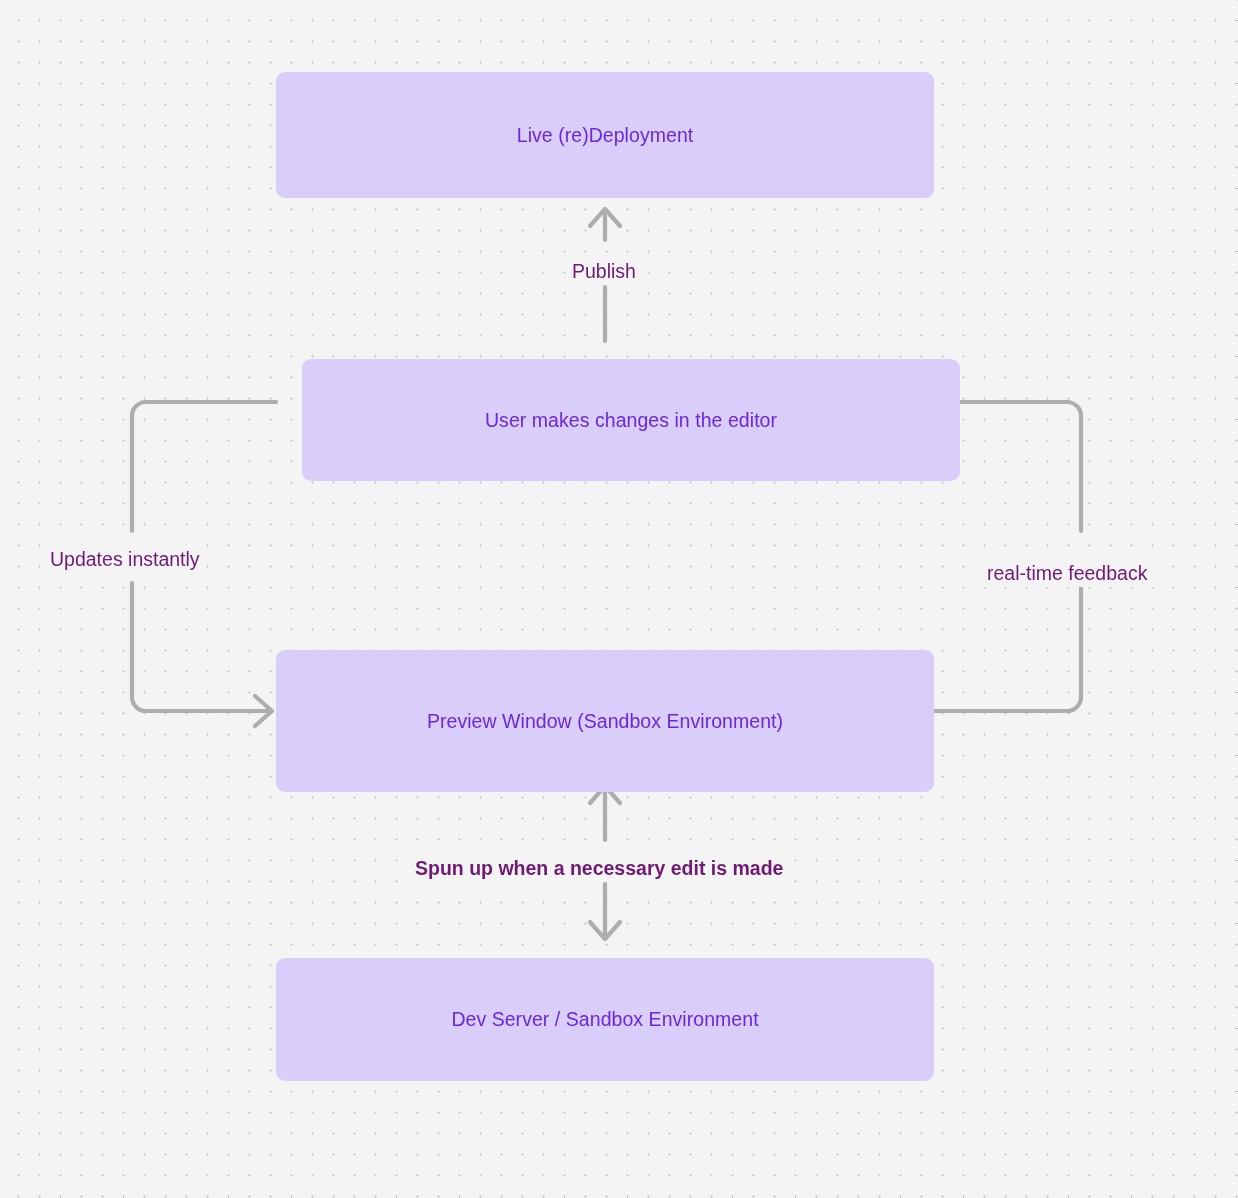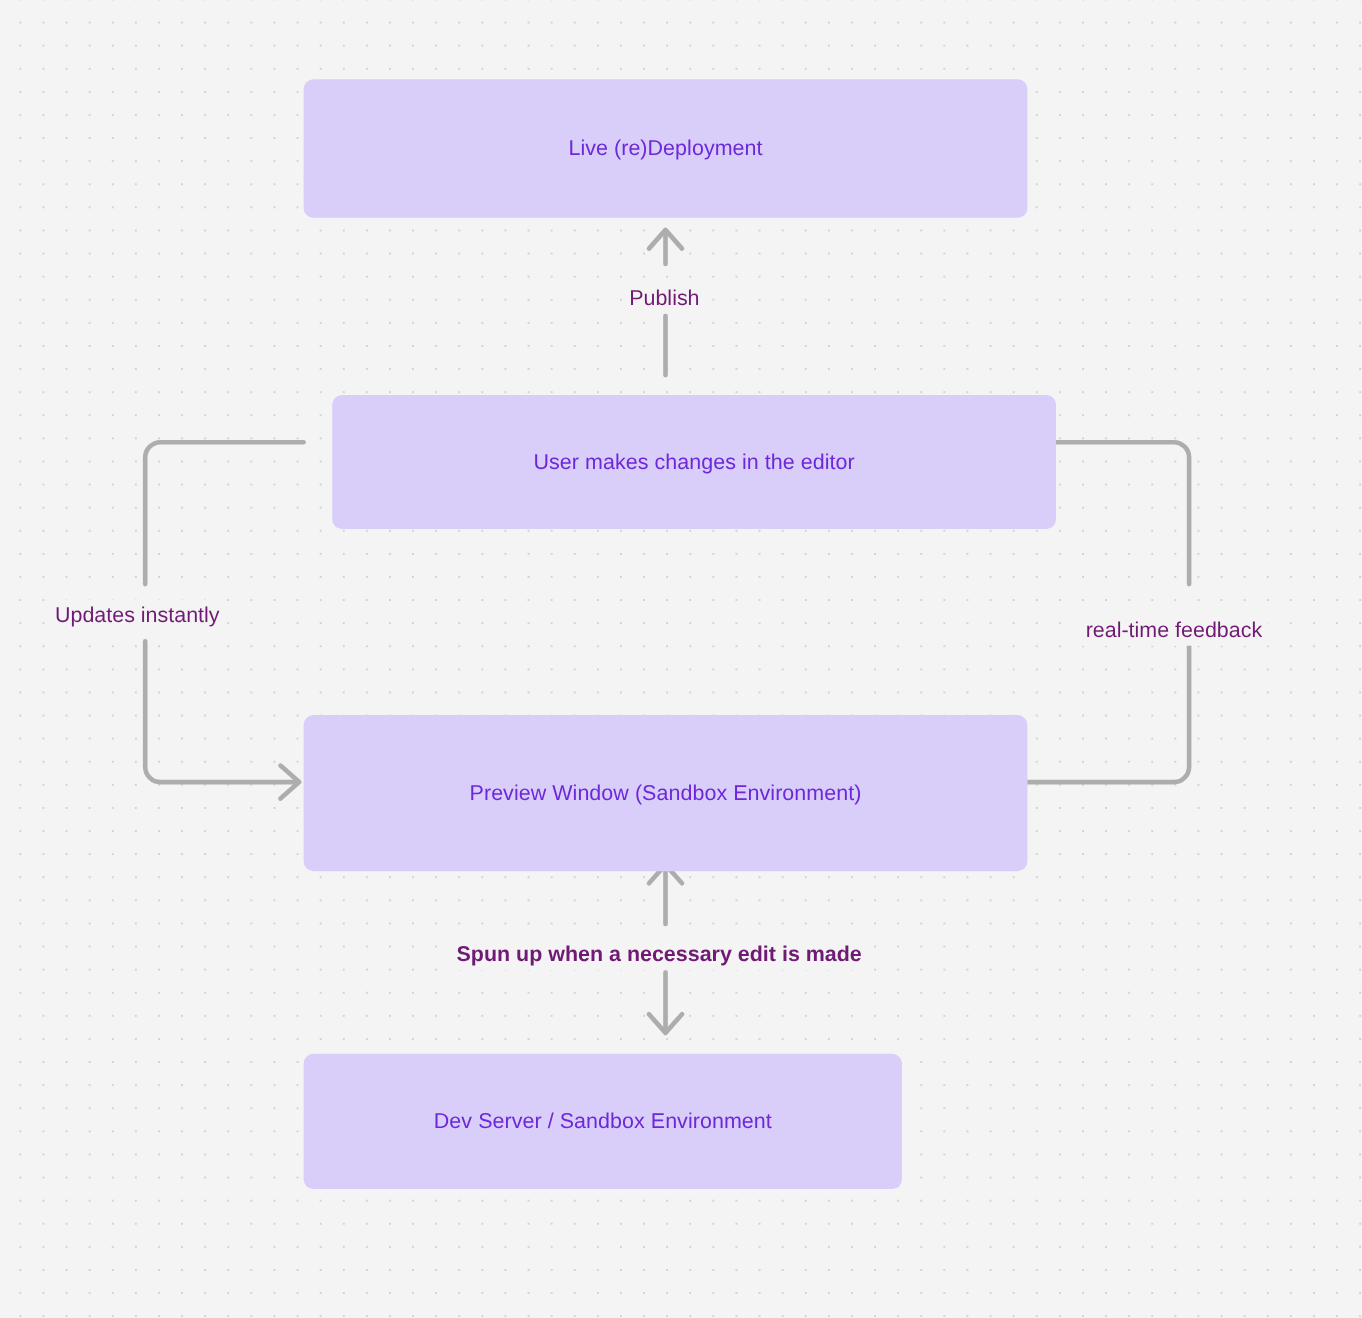--- a/index.html
+++ b/index.html
@@ -48,21 +48,21 @@
     font-size: 19.5px;
     font-family: "Liberation Sans", sans-serif;
     letter-spacing: 0.05px;
     white-space: nowrap;
     text-align: center;
   }
 
   #node-live      { left: 276px; top: 72px;  width: 658px; height: 126px; }
   #node-editor    { left: 276px; top: 359px; width: 658px; height: 122px; margin-left: 26px; }
   #node-preview   { left: 276px; top: 650px; width: 658px; height: 142px; }
-  #node-devserver { left: 276px; top: 958px; width: 544px; height: 123px; }
+  #node-devserver { left: 276px; top: 958px; width: 658px; height: 123px; }
 
   .edge-label {
     position: absolute;
     color: #701a75;
     font-size: 19.5px;
     font-family: "Liberation Sans", sans-serif;
     white-space: nowrap;
     background: #f4f4f4;
     padding: 2px 6px;
     line-height: 1.25;

